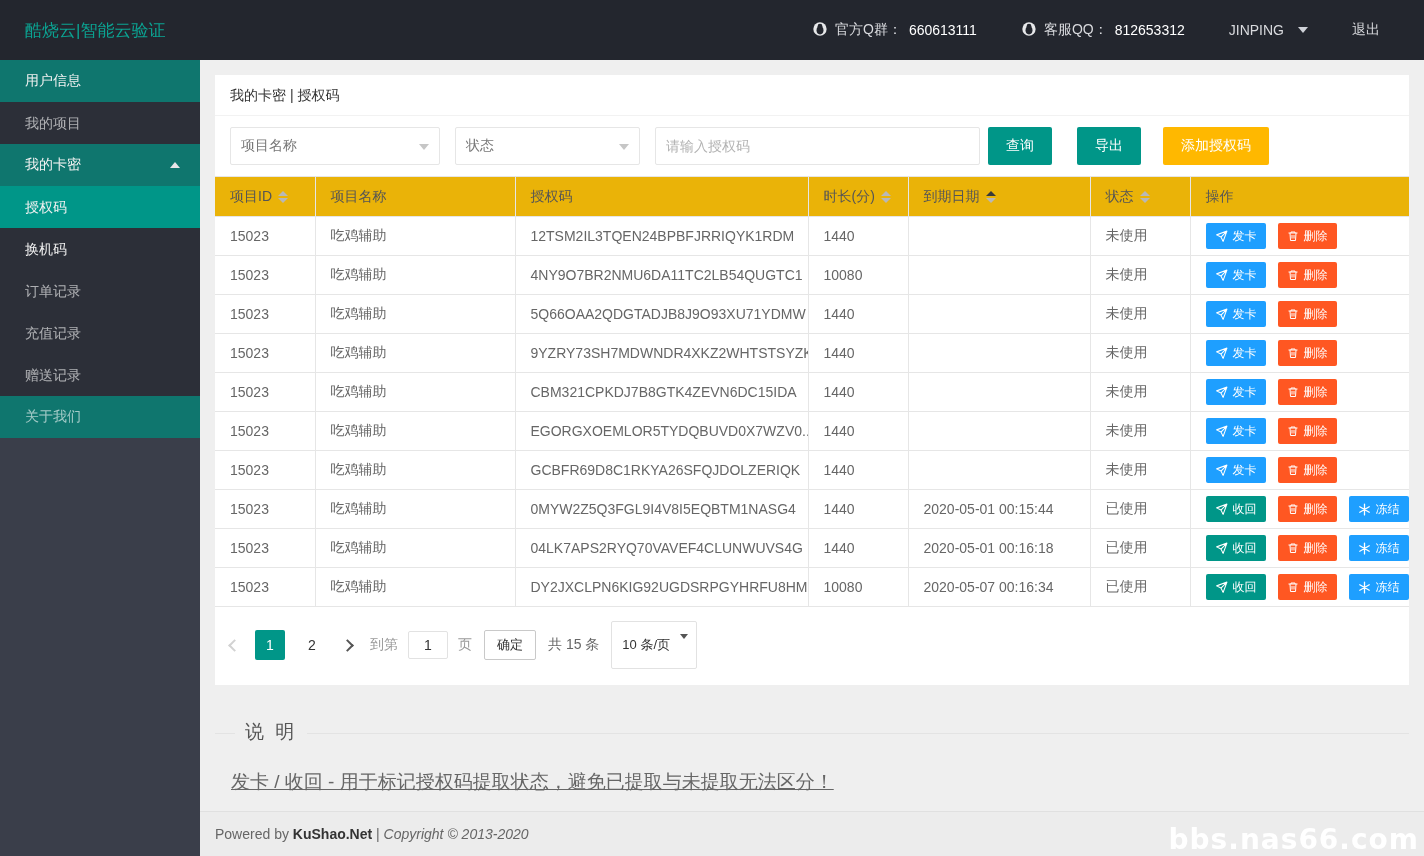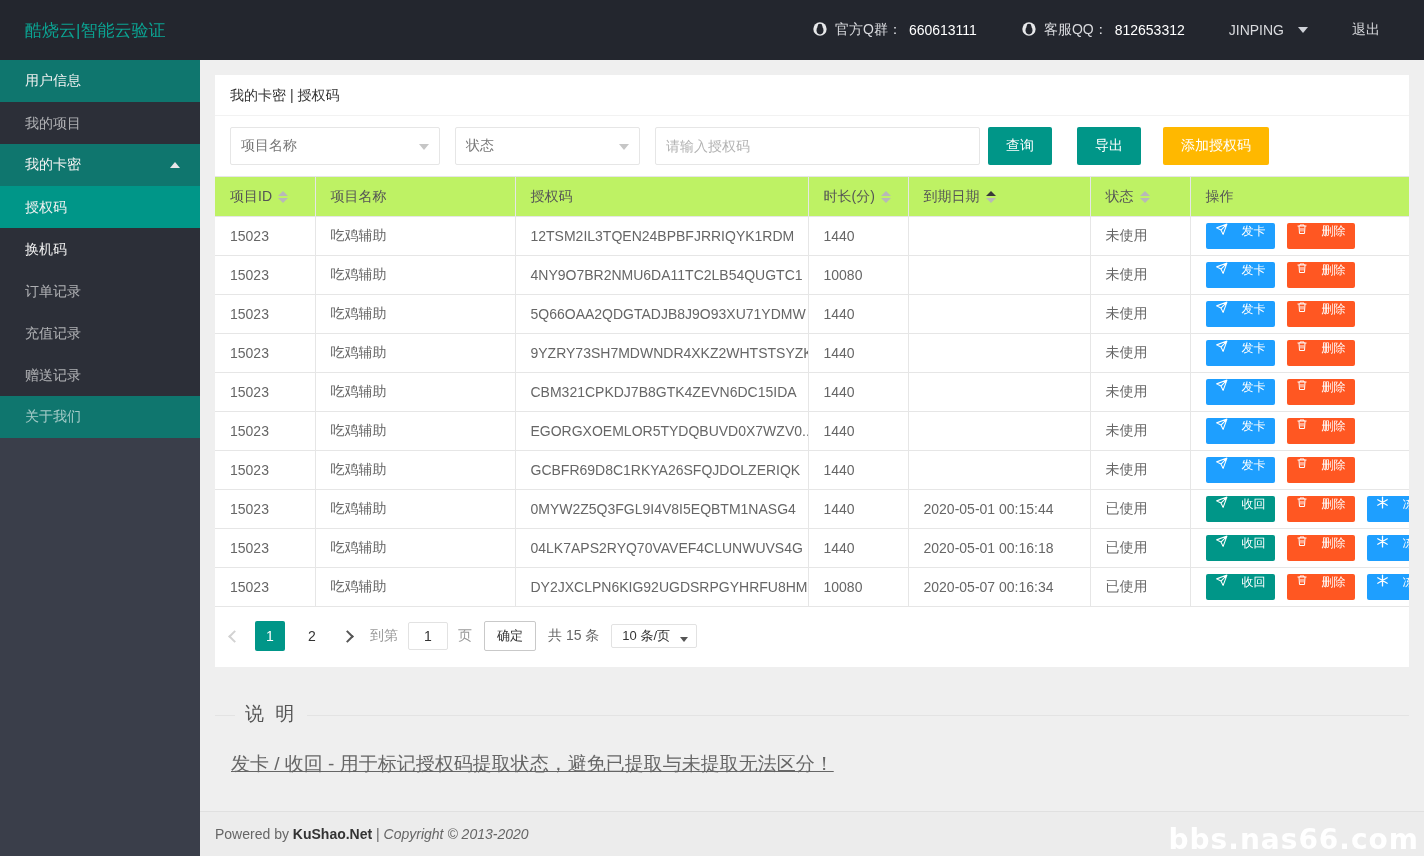--- a/index.html
+++ b/index.html
@@ -37,46 +37,46 @@
   .sel-2 { width:185px; margin-right:15px; }
   .sel-caret { position:absolute; right:10px; top:16px; width:0; height:0; border-left:5px solid transparent; border-right:5px solid transparent; border-top:6px solid #c6c6c6; }
   .txt-input { width:325px; height:38px; border:1px solid #e6e6e6; border-radius:2px; padding:0 10px; font-size:14px; color:#666; margin-right:8px; font-family:inherit; outline:none; }
   .txt-input::placeholder { color:#b3b3b3; }
   .btn { height:38px; padding:0 18px; border:none; border-radius:2px; color:#fff; font-size:14px; cursor:pointer; font-family:inherit; }
   .btn-search { background:#009688; }
   .btn-export { background:#009688; margin-left:25px; }
   .btn-add { background:#FFB800; margin-left:22px; }
   
   .data-table { width:100%; border-collapse:collapse; font-size:14px; color:#666; table-layout:fixed; }
-  .data-table th { background:#bef264; font-weight:400; color:#555; text-align:left; height:40px; padding:0 15px; border:1px solid #e6e6e6; white-space:nowrap; overflow:hidden; }
+  .data-table th { background:#eab308; font-weight:400; color:#555; text-align:left; height:40px; padding:0 15px; border:1px solid #e6e6e6; white-space:nowrap; overflow:hidden; }
   .data-table td { height:39px; padding:0 15px; border:1px solid #e6e6e6; white-space:nowrap; overflow:hidden; }
   .data-table th:first-child,.data-table td:first-child { border-left:0; }
   .data-table th:last-child,.data-table td:last-child { border-right:0; }
   .sort { display:inline-flex; flex-direction:column; gap:2px; margin-left:6px; vertical-align:middle; }
   .sort i { display:block; width:0; height:0; border-left:5px solid transparent; border-right:5px solid transparent; }
   .sort .up { border-bottom:5px solid #b8b8b8; }
   .sort .down { border-top:5px solid #b8b8b8; }
   .sort .up.on { border-bottom-color:#3a3a3a; }
-  .abtn { display:inline-flex; align-items:flex-start; gap:14px; height:26px; padding:0 9px; border:none; border-radius:2px; color:#fff; font-size:12px; cursor:pointer; margin-right:12px; font-family:inherit; vertical-align:middle; }
+  .abtn { display:inline-flex; align-items:center; gap:5px; height:26px; padding:0 9px; border:none; border-radius:2px; color:#fff; font-size:12px; cursor:pointer; margin-right:12px; font-family:inherit; vertical-align:middle; }
   .abtn:last-child { margin-right:0; }
   .abtn.blue { background:#1E9FFF; }
   .abtn.teal { background:#009688; }
   .abtn.red  { background:#FF5722; }
   .abtn svg { flex-shrink:0; }
   
   .pagination { display:flex; align-items:center; padding:14px 15px 16px; font-size:14px; color:#666; }
   .pg-chev { width:9px; height:9px; border-left:2px solid #d2d2d2; border-bottom:2px solid #d2d2d2; transform:rotate(45deg); margin-right:16px; }
   .pg-chev.next { transform:rotate(-135deg); border-color:#555; cursor:pointer; margin:0 18px 0 4px; }
   .pg-num { min-width:30px; height:30px; line-height:30px; text-align:center; margin-right:12px; color:#333; cursor:pointer; }
   .pg-num.active { background:#009688; color:#fff; border-radius:2px; cursor:default; }
   .pg-label { color:#999; }
   .pg-input { width:40px; height:28px; border:1px solid #e2e2e2; border-radius:2px; text-align:center; font-size:14px; color:#333; margin:0 10px; font-family:inherit; outline:none; }
   .pg-confirm { height:30px; padding:0 12px; background:#fff; border:1px solid #c9c9c9; border-radius:2px; font-size:13px; color:#333; margin:0 12px; cursor:pointer; font-family:inherit; }
   .pg-total { margin-right:12px; color:#666; }
-  .pg-select { position:relative; height:24px; border:1px solid #e2e2e2; border-radius:2px; display:flex; align-items:center; padding:0 26px 0 10px; color:#333; cursor:pointer; background:#fff; font-size:13px; }
+  .pg-select { position:relative; height:48px; border:1px solid #e2e2e2; border-radius:2px; display:flex; align-items:center; padding:0 26px 0 10px; color:#333; cursor:pointer; background:#fff; font-size:13px; }
   .pg-select .sel-caret { top:12px; right:8px; border-left-width:4px; border-right-width:4px; border-top-width:5px; border-top-color:#555; }
   
   .notes { margin:34px 15px 0; }
   .notes-title { position:relative; font-size:19px; color:#555; }
   .notes-title::before { content:""; position:absolute; left:0; right:0; top:55%; height:1px; background:#e3e3e3; }
   .notes-title span { position:relative; background:#efefef; padding:0 10px; margin-left:20px; letter-spacing:3px; }
   .notes p { margin:24px 0 0 16px; font-size:19px; color:#666;text-decoration:underline; }
   .footer { margin-top:auto; background:#ececec; border-top:1px solid #e0e0e0; padding:14px 15px; font-size:14px; color:#666; }
   .footer .brand { color:#333; font-weight:700; }
   .footer .copy { font-style:italic; }

